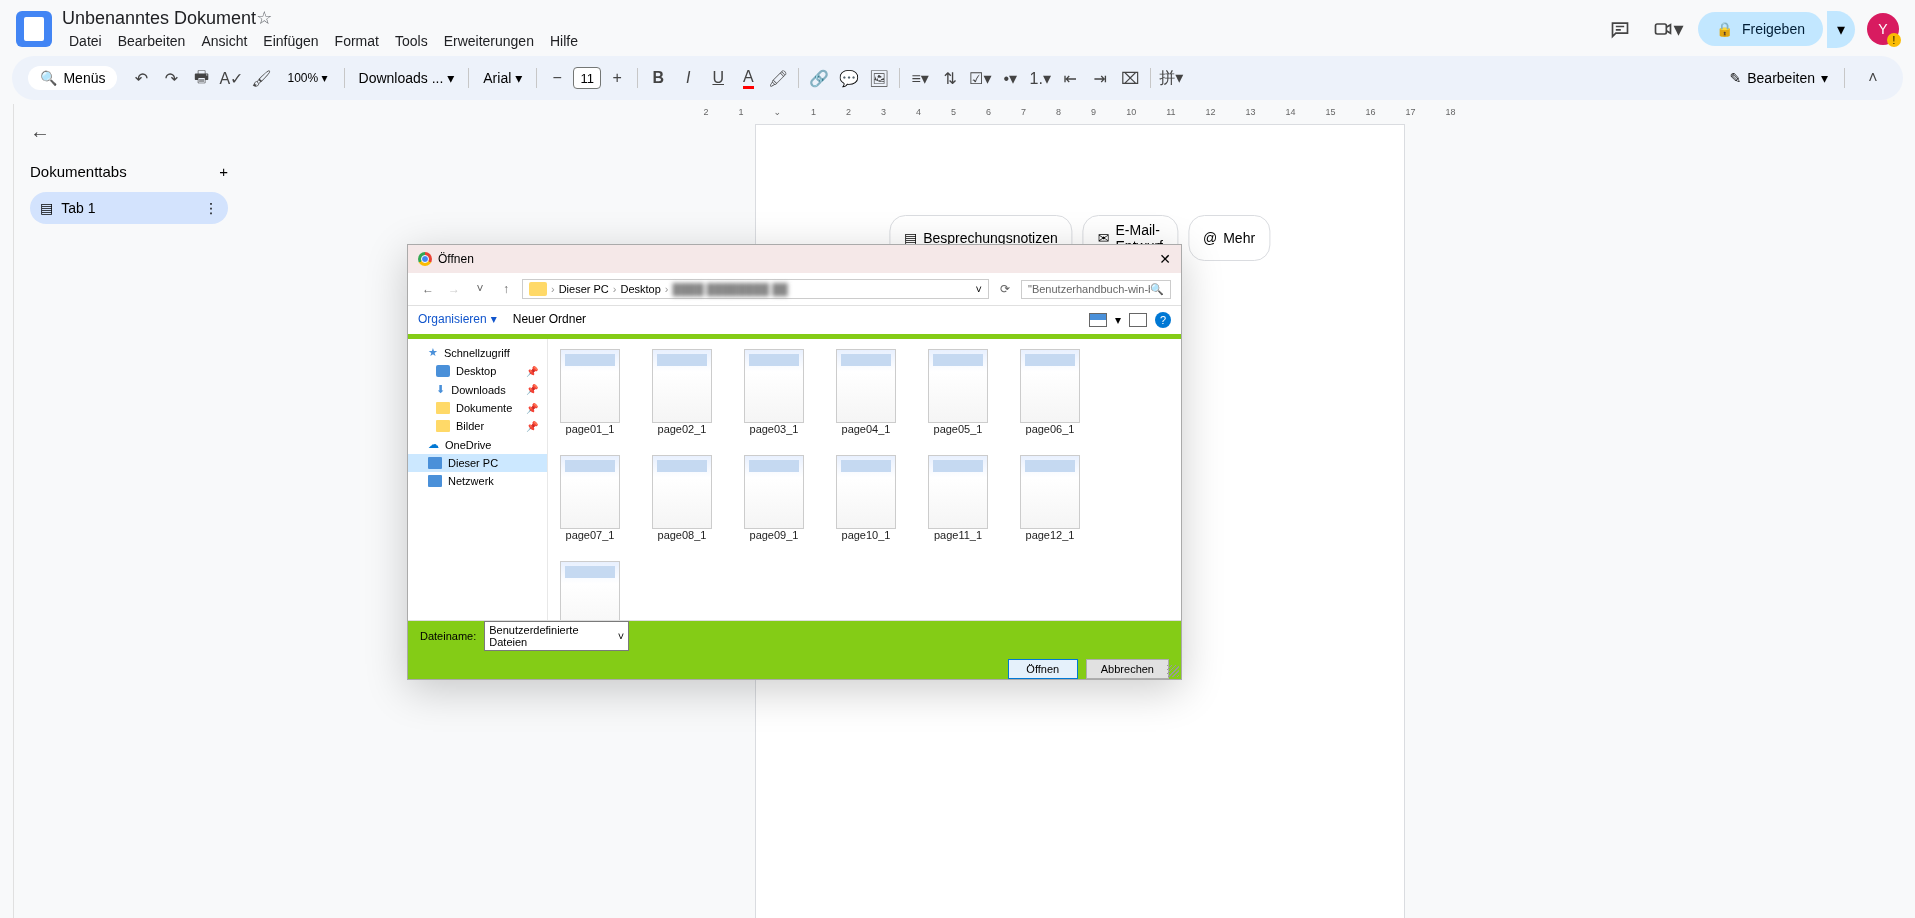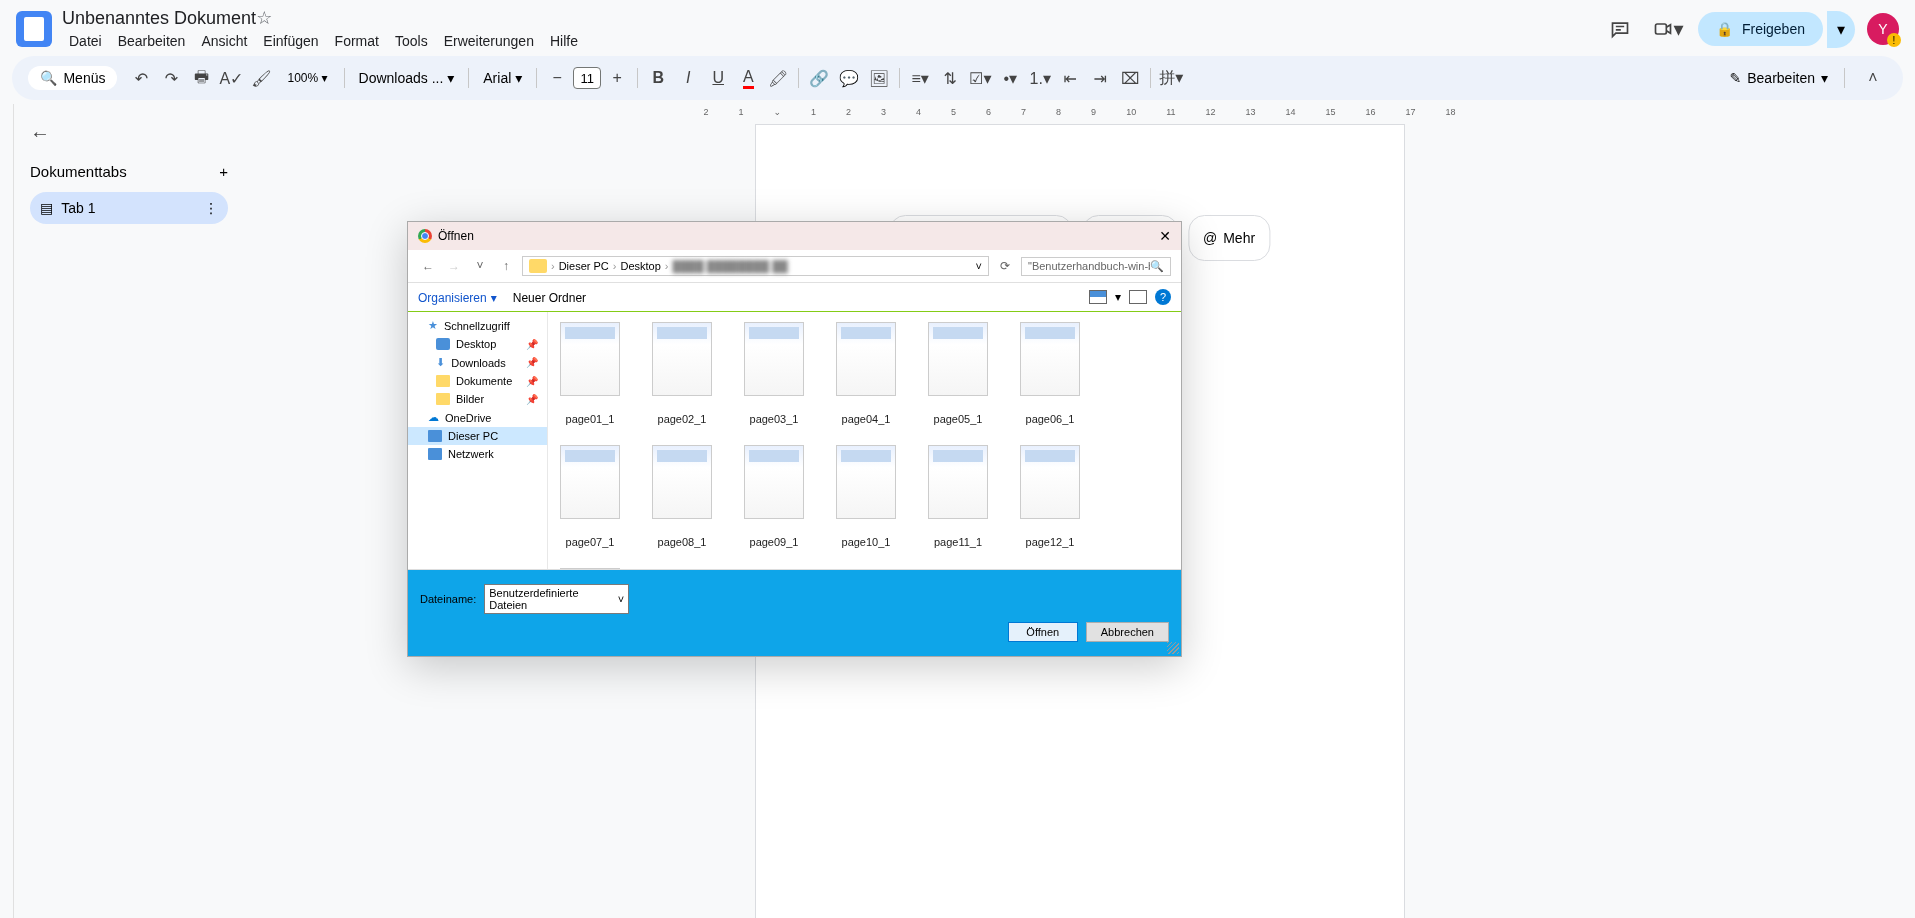--- a/index.html
+++ b/index.html
@@ -45,59 +45,59 @@
     .tab-chip-left { display:flex; align-items:center; gap:8px; }
     .tab-hint { font-size: 12px; color: #5f6368; font-style: italic; margin-top: 12px; line-height: 1.4; }
 
     .doc-canvas { flex: 1; position: relative; display: flex; justify-content: center; overflow: hidden; }
     .hruler { position:absolute; top:0; left:0; right:0; height:16px; font-size:9px; color:#666; display:flex; align-items:center; justify-content:center; gap:30px; }
     .page { width: 650px; background: white; border: 1px solid #dadce0; margin-top: 20px; height: 900px; position: relative; }
     .chips { position:absolute; top:0; left:50%; transform:translateX(-50%); margin-top:90px; display:flex; gap:10px; }
     .chip { border:1px solid #dadce0; border-radius:16px; padding:6px 14px; font-size:14px; display:flex; align-items:center; gap:6px; background:white;}
 
     
-    .dialog { position: absolute; left: 407px; top: 221px; width: 775px; height: 436px; background: white; border: 1px solid #aaa; box-shadow: 0 10px 40px rgba(0,0,0,0.2); display: flex; flex-direction: column; font-family: "Segoe UI", sans-serif; font-size: 12px; }
+    .dialog { position: absolute; left: 407px; top: 244px; width: 775px; height: 436px; background: white; border: 1px solid #aaa; box-shadow: 0 10px 40px rgba(0,0,0,0.2); display: flex; flex-direction: column; font-family: "Segoe UI", sans-serif; font-size: 12px; }
     .dlg-title { background: #f5e8e8; display: flex; align-items: center; padding: 6px 10px; justify-content: space-between; }
     .dlg-title-left { display: flex; align-items: center; gap: 6px; }
     .chrome-dot { width:14px; height:14px; border-radius:50%; background: conic-gradient(#ea4335 0 120deg,#fbbc04 120deg 240deg,#34a853 240deg 360deg); position:relative;}
     .chrome-dot::after{content:'';position:absolute;inset:3px;background:#4285f4;border-radius:50%;border:1px solid white;}
     .dlg-nav { display: flex; align-items: center; padding: 6px 10px; gap: 6px; border-bottom: 1px solid #e0e0e0; }
     .nav-btn { width:20px; text-align:center; color:#666; }
     .folder-ico { width:18px;height:14px;background:#ffd968;border-radius:2px;display:inline-block;}
     .breadcrumb { display:flex; align-items:center; gap:4px; flex:1; border:1px solid #ccc; padding:2px 6px; font-size:11px; background:white;}
     .bc-sep { color:#999; }
     .bc-blur { filter: blur(2px); color:#888;}
     .search-box { border:1px solid #ccc; padding:2px 6px; width:150px; display:flex;align-items:center; background:white; font-size:11px; color:#666;}
-    .dlg-toolbar { display:flex; align-items:flex-end; padding:6px 10px; gap:16px; border-bottom:1px solid #84cc16;}
+    .dlg-toolbar { display:flex; align-items:flex-start; padding:6px 10px; gap:16px; border-bottom:5px solid #84cc16;}
     .org-btn { color:#15c; display:flex;align-items:center;gap:4px;}
     .view-btns { margin-left:auto; display:flex; gap:8px; align-items:center;}
     .view-ico { width:18px;height:14px;border:1px solid #666;}
     .help-ico { width:16px;height:16px;border-radius:50%;background:#0078d4;color:white;display:flex;align-items:center;justify-content:center;font-size:11px;}
 
     .dlg-body { display:flex; flex:1; overflow:hidden;}
     .dlg-sidebar { width:140px; border-right:1px solid #e8e8e8; padding:4px 0; font-size:11px;}
     .sb-item { padding:3px 8px 3px 20px; display:flex; align-items:center; gap:6px; cursor:pointer;}
     .sb-item.sel { background:#cce8ff;}
     .sb-ico { width:14px; height:12px; display:inline-block;}
     .ico-star{color:#4a90d9;}
     .ico-disk{background:#4a90d9;border-radius:2px;}
     .ico-fold{background:#ffd968;border-radius:1px;}
     .ico-down{color:#4a90d9;}
     .ico-cloud{color:#0078d4;}
     .ico-pc{background:#4a90d9;border-radius:1px;}
     .ico-net{background:#4a90d9;border-radius:1px;}
     .pin { margin-left:auto; color:#aaa; font-size:10px;}
 
     .thumb-area { flex:1; padding:10px; display:flex; flex-wrap:wrap; gap:20px 28px; align-content:flex-start; overflow:auto;}
-    .thumb { width:64px; display:flex; flex-direction:column; align-items:center; gap:17px; cursor:pointer;}
+    .thumb { width:64px; display:flex; flex-direction:column; align-items:center; gap:0; cursor:pointer;}
     .thumb-img { width:60px; height:74px; background:linear-gradient(180deg,#e8f0fe 0%,#fff 30%,#f5f5f5 100%); border:1px solid #ccc; position:relative;}
     .thumb-img::before { content:''; position:absolute; top:4px;left:4px;right:4px;height:12px;background:#c5d9f1;}
     .thumb-label { font-size:11px; color:#222; }
 
-    .dlg-footer { background:#0ea5e9; padding:14px 12px; border-top:1px solid #ddd;}
+    .dlg-footer { background:#84cc16; padding:0 12px; border-top:1px solid #ddd;}
     .fn-row { display:flex; align-items:center; gap:8px; margin-bottom:8px;}
     .fn-label { font-size:11px;}
     .fn-input { flex:1; border:1px solid #7a7a7a; padding:2px 4px; font-size:11px; background:white;}
     .ft-select { width:145px; border:1px solid #7a7a7a; padding:2px 4px; font-size:11px; background:white; display:flex; justify-content:space-between;align-items:center;}
     .btn-row { display:flex; justify-content:flex-end; gap:8px;}
     .dlg-btn { min-width:70px; padding:3px 14px; font-size:11px; border:1px solid #adadad; background:#e1e1e1; text-align:center;}
     .dlg-btn.primary { border:1px solid #0078d4; background:#e5f1fb;}
     .resize-grip{position:absolute;right:2px;bottom:2px;width:12px;height:12px;background:repeating-linear-gradient(135deg,#999 0 1px,transparent 1px 3px);}
   </style>
 </head>

